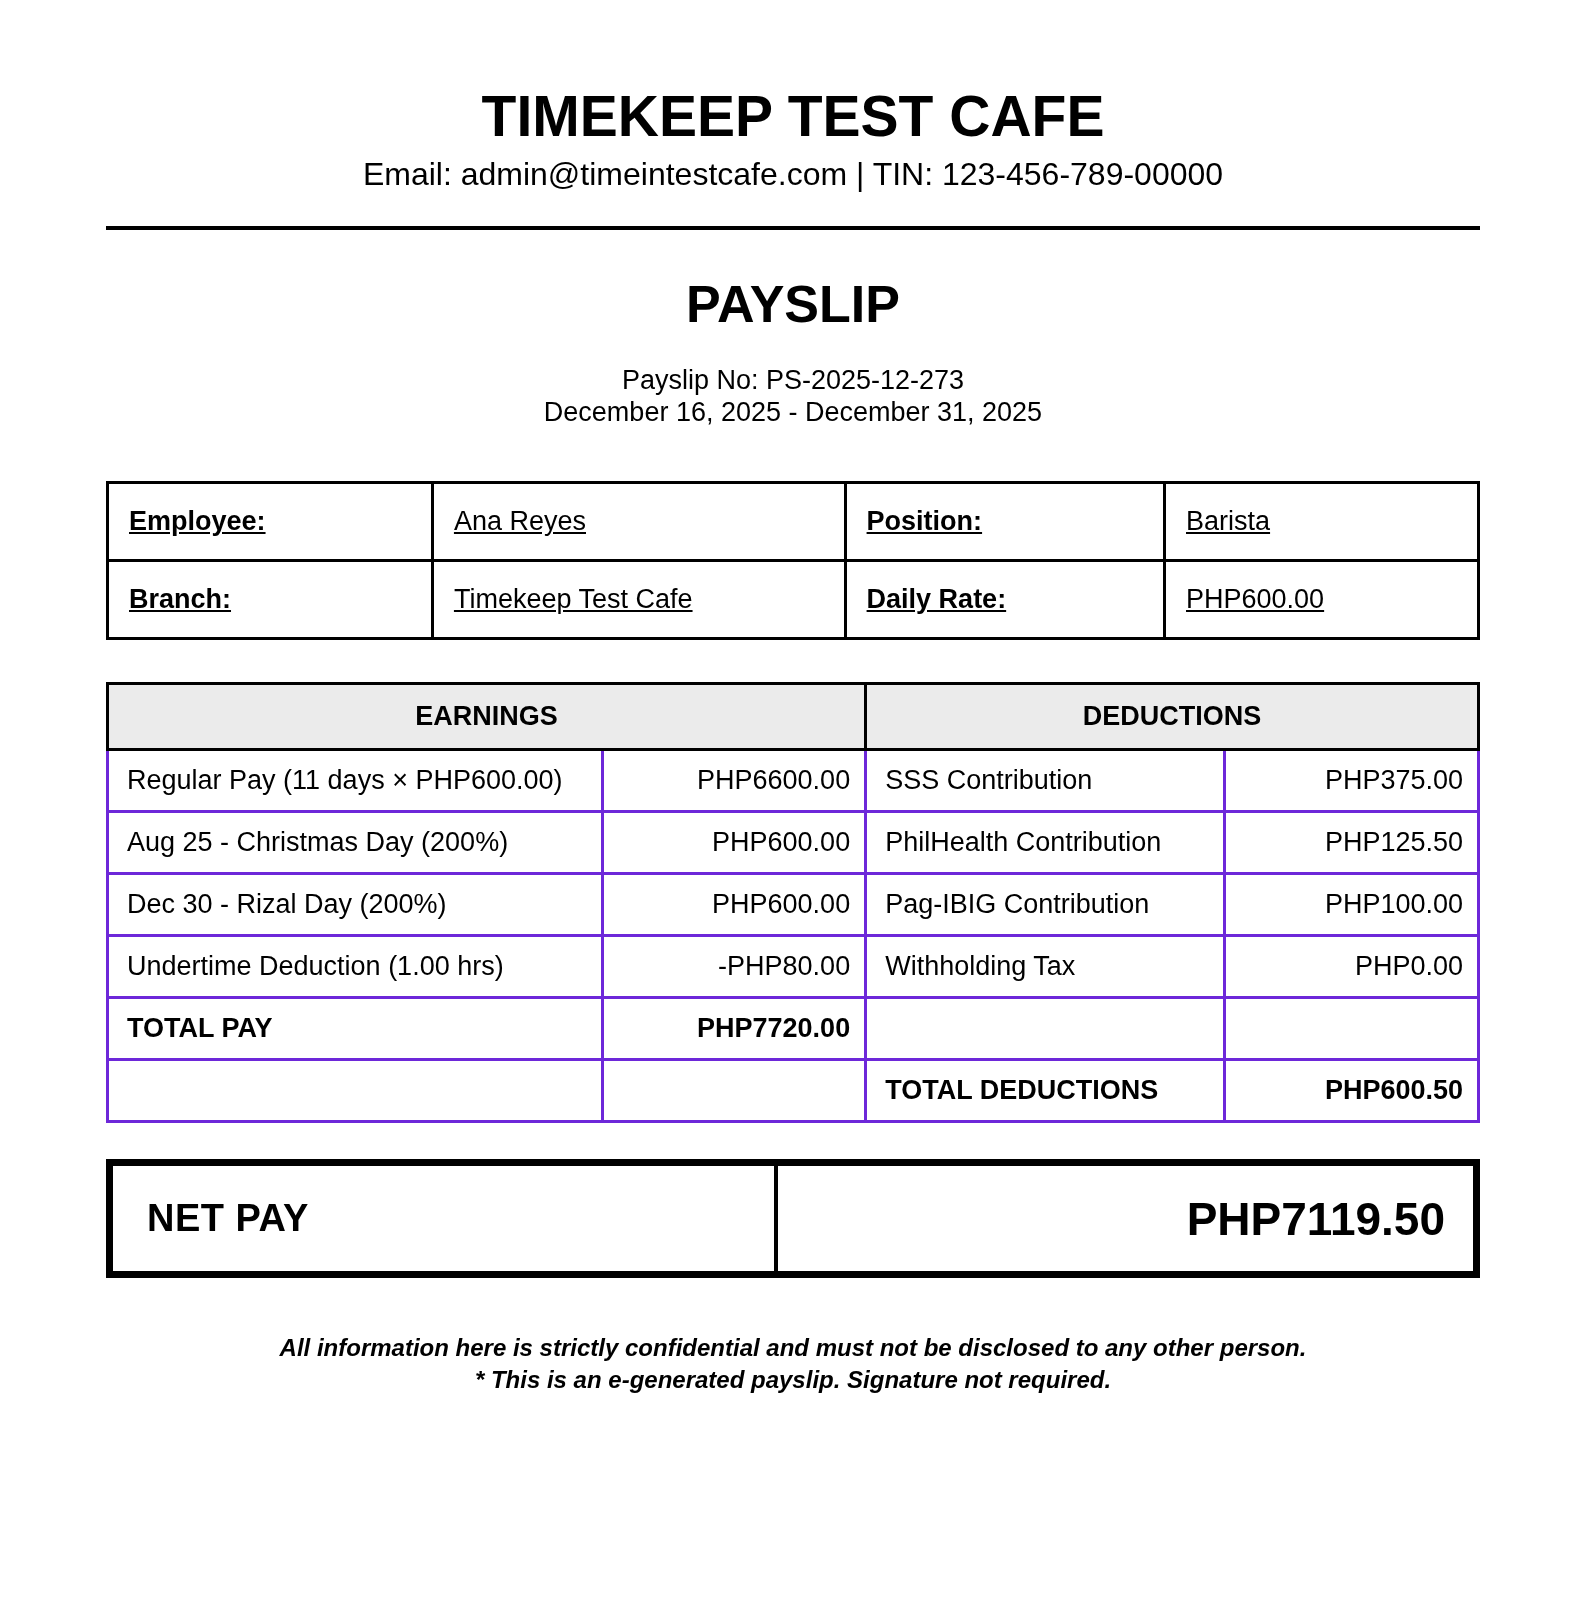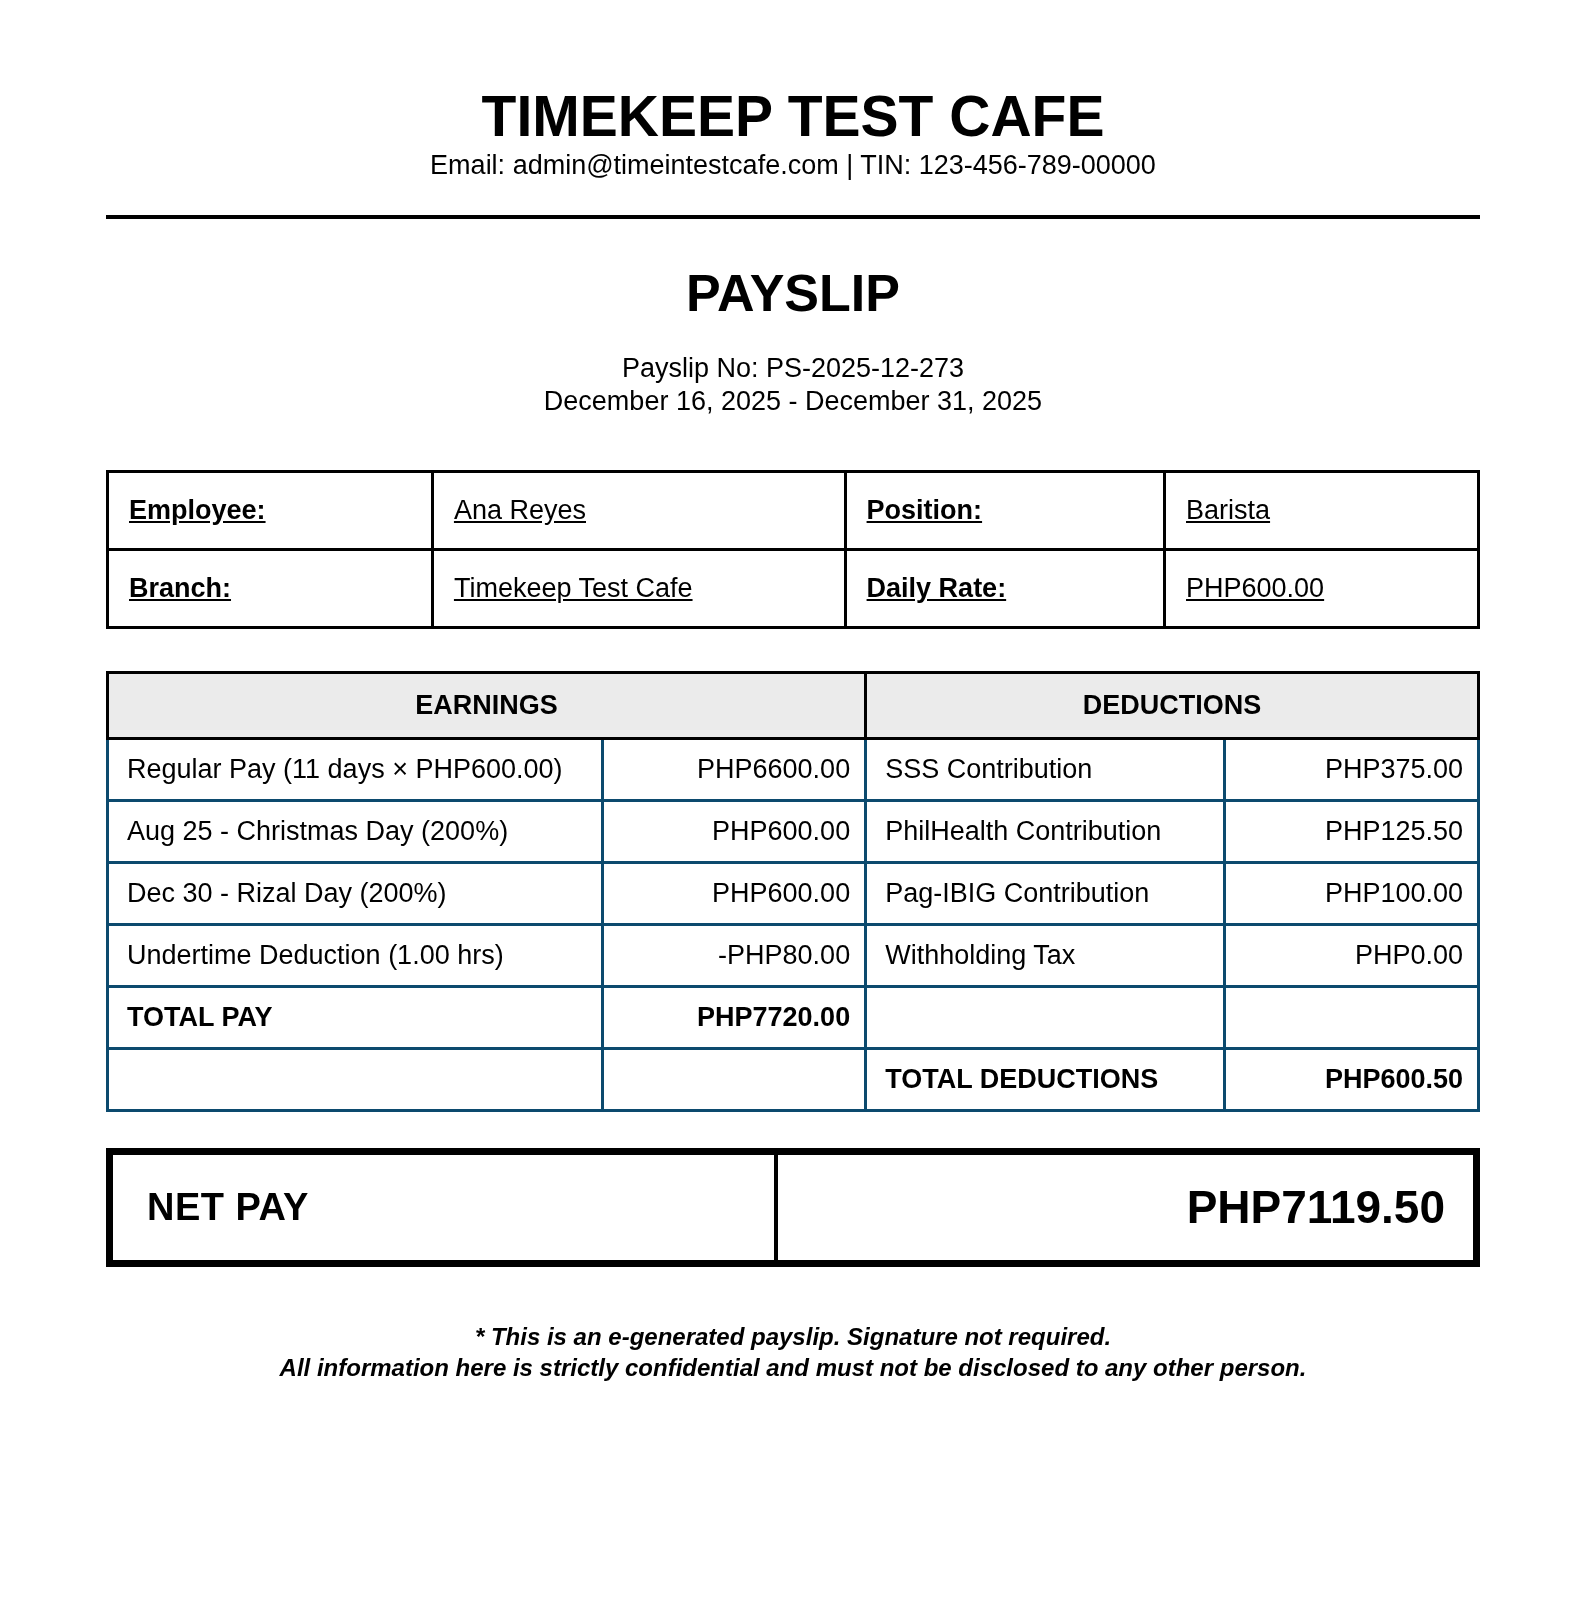--- a/index.html
+++ b/index.html
@@ -29,21 +29,22 @@
     margin: 0;
     line-height: 1.15;
   }
   .company-address {
     margin-top: 26px;
     font-size: 27px;
     text-align: center;
     line-height: 1.15;
   }
   .company-contact {
-    font-size: 27px;
+    margin-top: 6px;
+    font-size: 32px;
     text-align: center;
     line-height: 1.15;
   }
   .header-divider {
     margin: 34px 0 0 0;
     border: none;
     border-top: 4px solid #000;
   }
 
   
@@ -82,21 +83,21 @@
     margin-top: 42px;
     font-size: 27px;
   }
   .main-table th {
     border: 3px solid #000;
     padding: 16px 16px;
     font-weight: 700;
     text-align: center;
   }
   .main-table td {
-    border: 3px solid #0c4a6e;
+    border: 3px solid #6d28d9;
     padding: 14px 16px;
   }
   .main-table td.desc  { width: 36.1%; padding-left: 18px; }
   .main-table td.amt   { width: 19.2%; text-align: right; padding-right: 14px; }
   .main-table td.desc2 { width: 26.2%; padding-left: 18px; }
   .main-table td.amt2  { width: 18.5%; text-align: right; padding-right: 14px; }
   .main-table tr.total-row td { font-weight: 700; }
   .main-table td:empty::after { content: "\00a0"; }
 
   
@@ -224,17 +225,17 @@
   <div class="netpay-box">
     <div class="netpay-left">
       <span class="netpay-label">NET PAY</span>
     </div>
     <div class="netpay-right">
       <span class="netpay-amount">PHP7119.50</span>
     </div>
   </div>
 
   <div class="footer-notes">
+    <div>All information here is strictly confidential and must not be disclosed to any other person.</div>
     <div>* This is an e-generated payslip. Signature not required.</div>
-    <div>All information here is strictly confidential and must not be disclosed to any other person.</div>
   </div>
 
 </div>
 
 </body></html>

